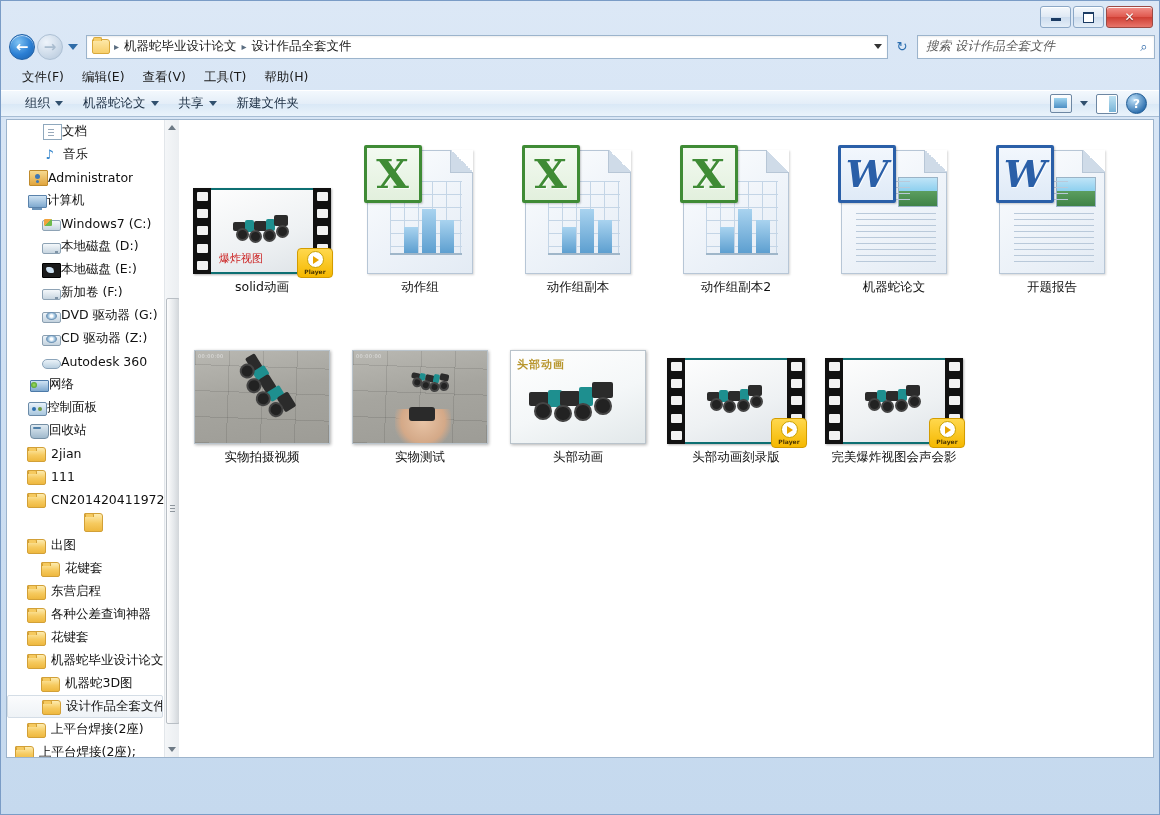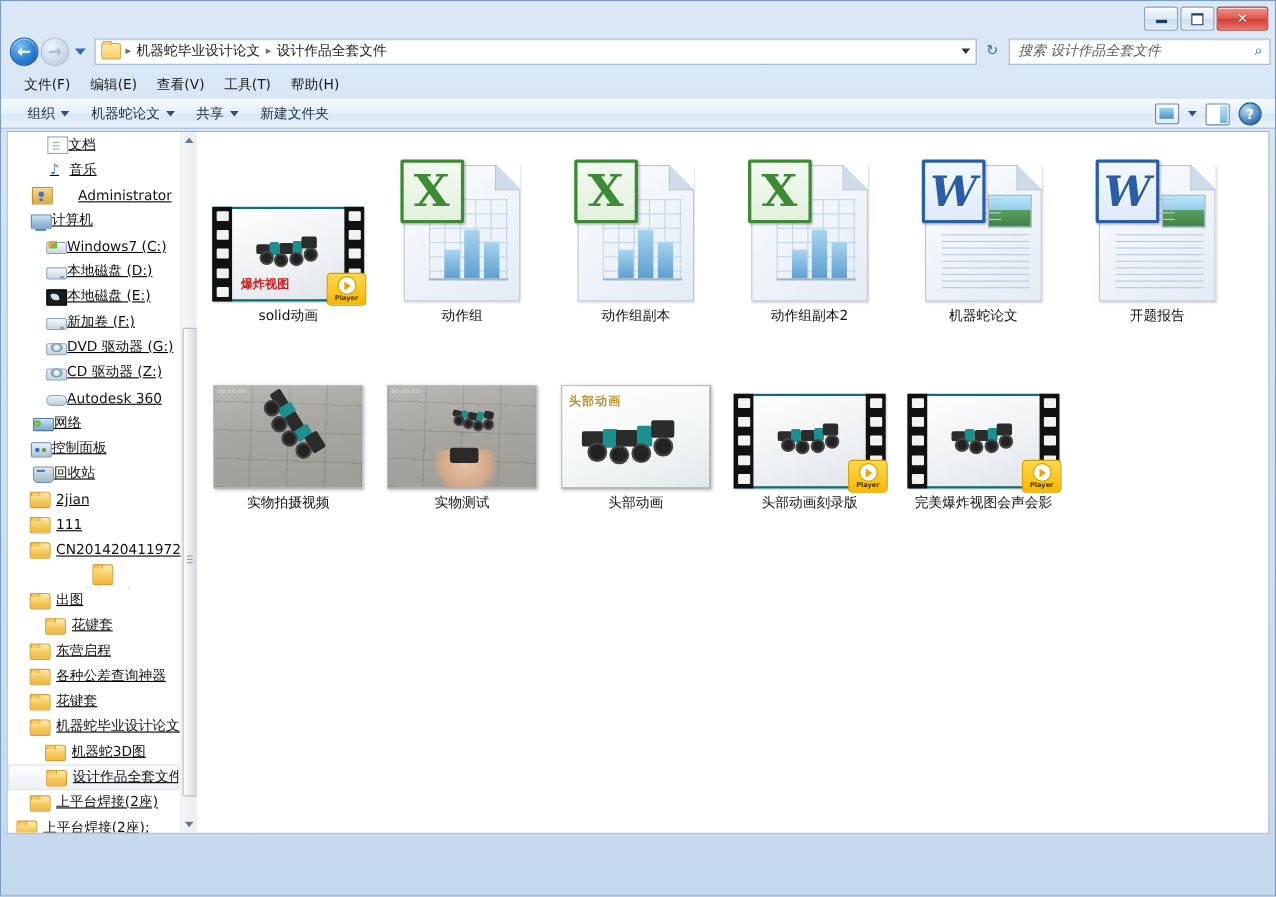--- a/index.html
+++ b/index.html
@@ -154,21 +154,21 @@
 
   
   .content{
     position:absolute;left:5px;top:118px;right:5px;bottom:56px;
     background:#fff;border:1px solid #9db4cc;display:flex;overflow:hidden;
   }
   
   .sidebar{
     width:172px;flex:0 0 172px;position:relative;overflow:hidden;background:#fff;
   }
-  .treewrap{position:absolute;left:0;top:0;right:14px;bottom:0;overflow:hidden;text-decoration:underline;}
+  .treewrap{position:absolute;left:0;top:0;right:14px;bottom:0;overflow:hidden;}
   .trow{
     display:flex;align-items:center;height:23px;padding-left:6px;white-space:nowrap;
     font-size:12.5px;color:#111;box-sizing:border-box;
   }
   .trow.sel{
     background:linear-gradient(180deg,#fbfcfd 0%,#eef2f6 100%);
     border:1px solid #d4dde6;border-radius:2px;margin-right:2px;height:23px;
   }
   .tlabel{overflow:hidden;text-overflow:clip;}
   .ic{width:17px;height:16px;flex:0 0 17px;margin-right:5px;position:relative;}
@@ -338,21 +338,21 @@
     border-top:4px solid transparent;border-bottom:4px solid transparent;margin-left:2px;
   }
   .playbadge .lbl{font-size:6px;font-weight:bold;color:#4a3500;line-height:7px;}
 
   
   .robot{position:absolute;}
   .seg{position:absolute;background:#2b2b2b;border-radius:2px;}
   .segt{position:absolute;background:#1e8f8f;border-radius:2px;}
   .wheel{position:absolute;border-radius:50%;background:#222;border:2px solid #444;}
   .redtxt{
-    position:absolute;left:8px;bottom:6px;color:#c22;font-size:11px;font-weight:bold;
+    position:absolute;left:8px;bottom:6px;color:#c22;font-size:11px;font-weight:normal;
     font-family:"DejaVu Sans","Liberation Sans",sans-serif;
   }
 
   
   .docicon{
     position:relative;width:104px;height:122px;
     background:linear-gradient(145deg,#fdfeff 0%,#eef3f9 55%,#e3ebf4 100%);
     border:1px solid #b7c6d6;
     box-shadow:1px 1px 2px rgba(0,0,0,.16);
   }
@@ -566,21 +566,21 @@
     <div class="sidebar">
       <div class="treewrap" id="tree">
           <div class="trow" style="padding-left: 34px;">
             <div class="ic ic-doc"></div>
             <span class="tlabel">文档</span>
           </div>
           <div class="trow" style="padding-left: 34px;">
             <div class="ic ic-music">♪</div>
             <span class="tlabel">音乐</span>
           </div>
-          <div class="trow" style="padding-left: 20px; gap: 23px;">
+          <div class="trow" style="padding-left: 20px;">
             <div class="ic ic-user"></div>
             <span class="tlabel">Administrator</span>
           </div>
           <div class="trow" style="padding-left: 20px;">
             <div class="ic ic-computer"></div>
             <span class="tlabel">计算机</span>
           </div>
           <div class="trow" style="padding-left: 34px;">
             <div class="ic ic-drivewin"></div>
             <span class="tlabel">Windows7 (C:)</span>

